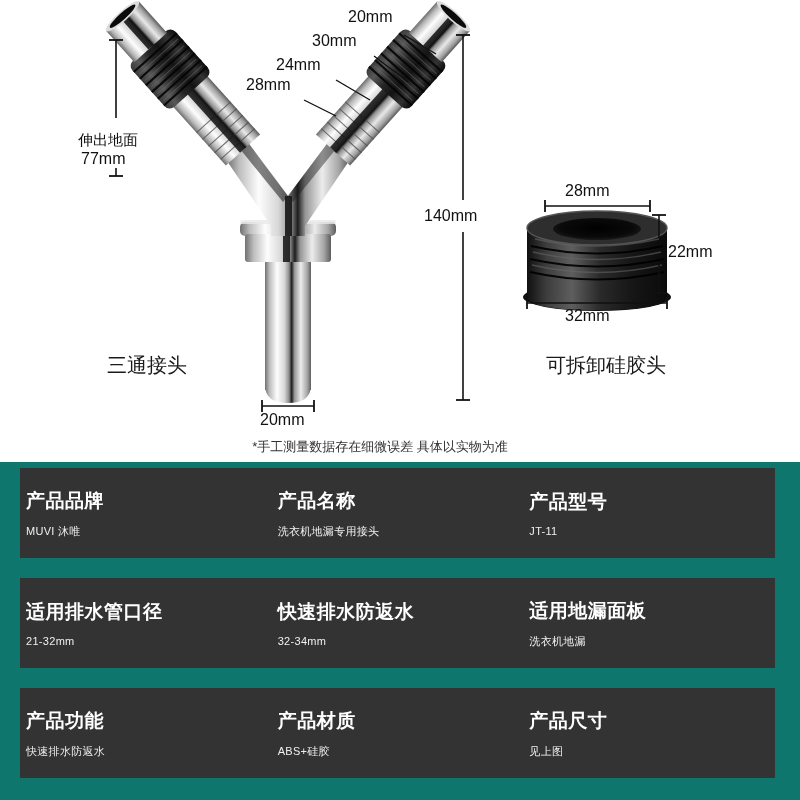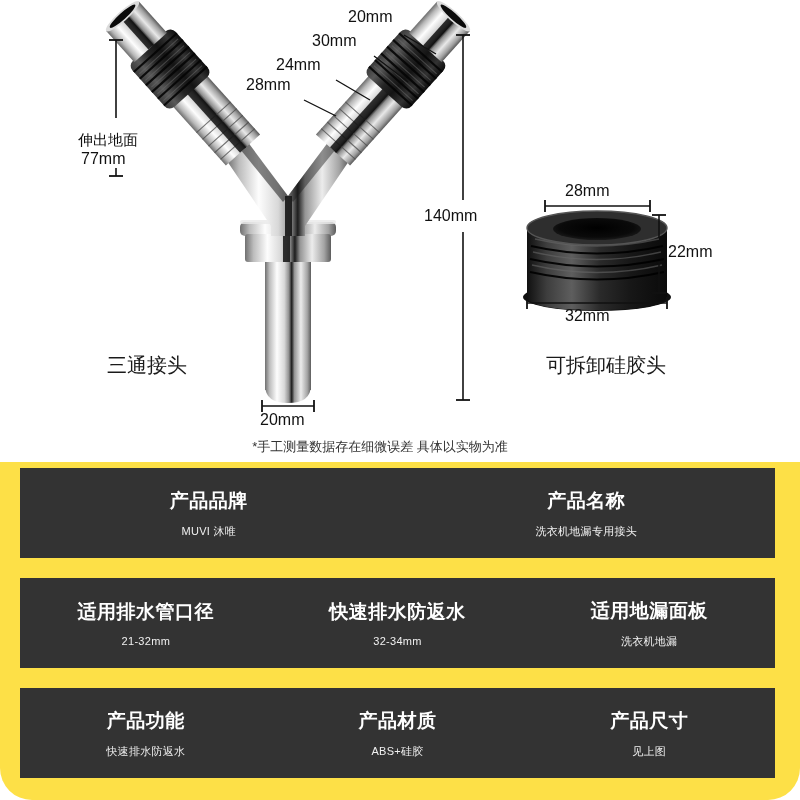--- a/index.html
+++ b/index.html
@@ -6,22 +6,21 @@
   html, body {
     margin: 0; padding: 0;
     width: 800px; height: 800px;
     background: #ffffff;
     font-family: "Liberation Sans", "DejaVu Sans", sans-serif;
     overflow: hidden;
   }
   #page {
     position: relative;
     width: 800px; height: 800px;
-    background: #fde047;
-    border-radius: 32px;
+    background: #0f766e;
   }
 
   
   #diagram {
     position: absolute;
     left: 0; top: 0;
     width: 800px; height: 462px;
     background: #ffffff;
   }
   #diagram svg { display: block; }
@@ -63,21 +62,21 @@
     width: 755px;
     height: 90px;
     background: #333333;
     margin-bottom: 20px;
     align-items: center;
   }
   .spec-cell {
     flex: 1 1 0;
     display: flex;
     flex-direction: column;
-    align-items: center;
+    align-items: flex-start;
     justify-content: center;
     gap: 10px;
     padding: 0 6px;
   }
   .spec-head {
     font-size: 19px;
     font-weight: bold;
     color: #ffffff;
     letter-spacing: 0.5px;
     white-space: nowrap;
@@ -344,20 +343,24 @@
 
     <div class="spec-row">
       <div class="spec-cell">
         <div class="spec-head">产品品牌</div>
         <div class="spec-val">MUVI 沐唯</div>
       </div>
       <div class="spec-cell">
         <div class="spec-head">产品名称</div>
         <div class="spec-val">洗衣机地漏专用接头</div>
       </div>
+      <div class="spec-cell">
+        <div class="spec-head">产品型号</div>
+        <div class="spec-val">JT-11</div>
+      </div>
     </div>
 
     <div class="spec-row">
       <div class="spec-cell">
         <div class="spec-head">适用排水管口径</div>
         <div class="spec-val">21-32mm</div>
       </div>
       <div class="spec-cell">
         <div class="spec-head">快速排水防返水</div>
         <div class="spec-val">32-34mm</div>

